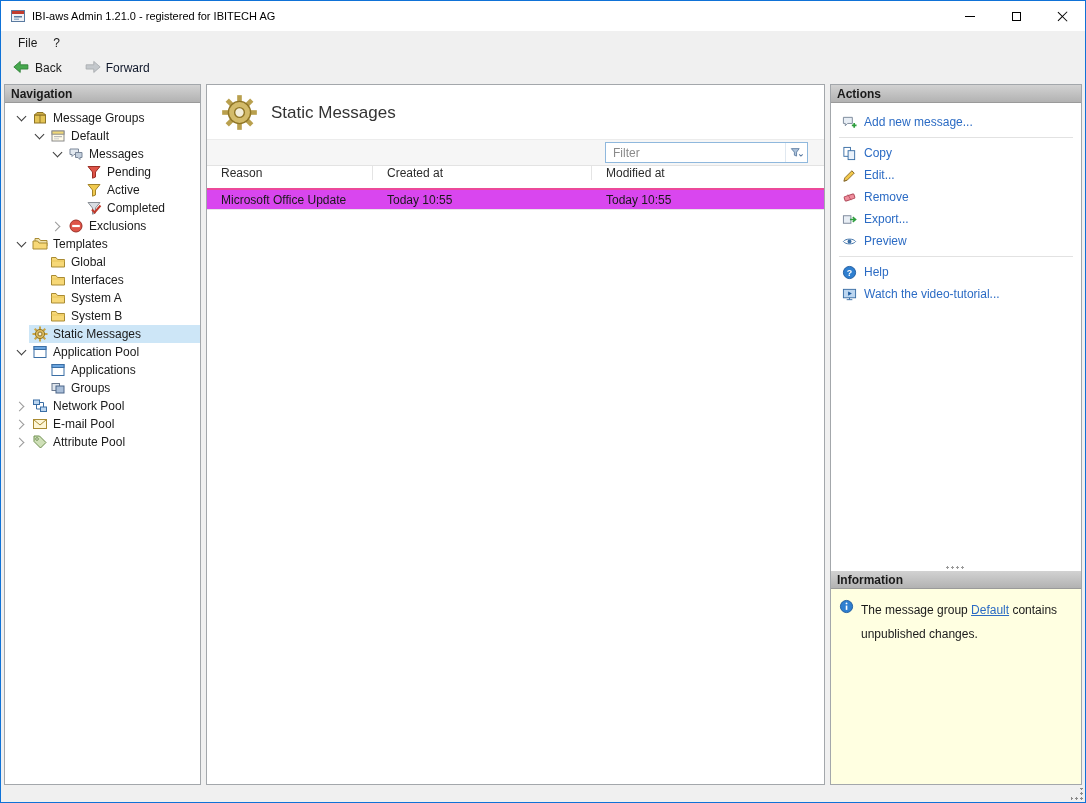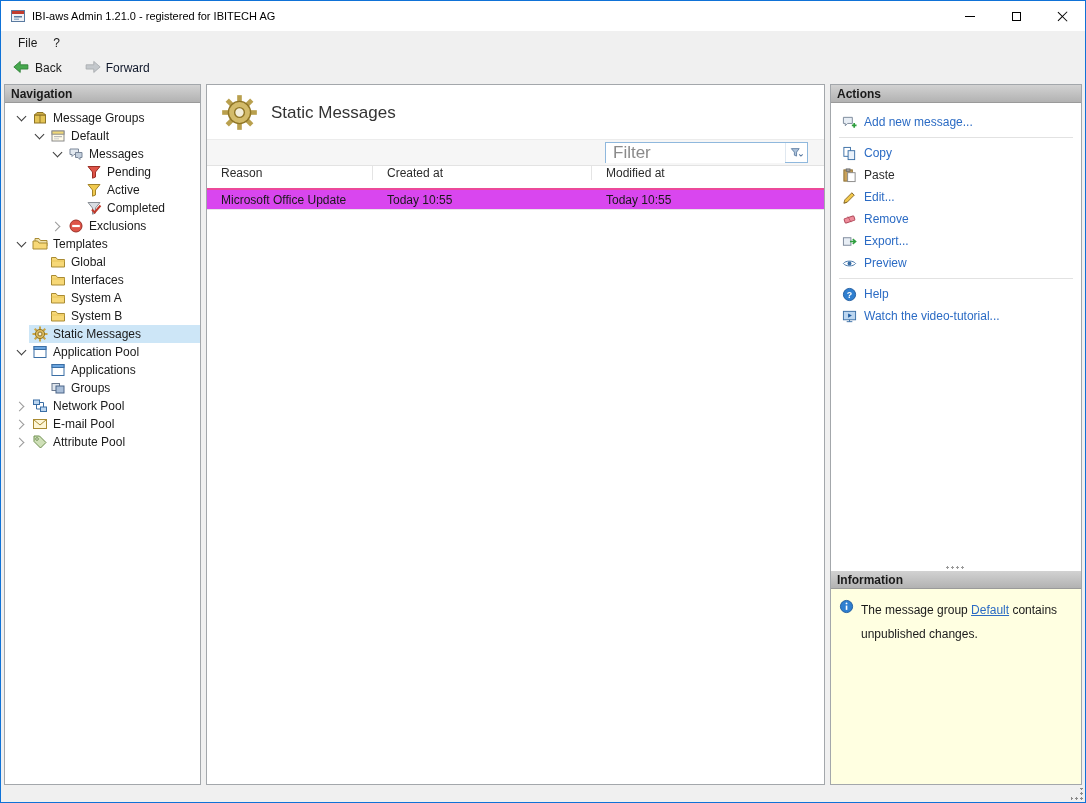--- a/index.html
+++ b/index.html
@@ -58,21 +58,21 @@
   .tree-item.selected .row-body { background:#cde6f7; }
   .ticon { width:16px; height:16px; flex:0 0 16px; } .ticon svg { width:16px; height:16px; display:block; }
   .tlabel { white-space:nowrap; }
   
   .center-panel { flex:1; background:#fff; border:1px solid #a3a7ab; display:flex; flex-direction:column; min-width:0; }
   .content-head { display:flex; align-items:center; gap:13px; padding:9px 14px 8px 14px; }
   .big-icon { width:37px; height:37px; } .big-icon svg { width:37px; height:37px; }
   .page-title { font-size:17px; color:#333; }
   .filter-row { height:27px; flex:0 0 27px; background:#f6f6f6; border-top:1px solid #ececec; border-bottom:1px solid #e3e3e3; display:flex; align-items:center; justify-content:flex-end; padding-right:16px; }
   .filter-box { width:203px; height:21px; background:#fff; border:1px solid #8fb8dd; display:flex; align-items:center; }
-  .filter-box input { border:none; outline:none; flex:1; min-width:0; padding:0 7px; font-size:17px; font-family:"Liberation Sans",sans-serif; color:#333; }
+  .filter-box input { border:none; outline:none; flex:1; min-width:0; padding:0 7px; font-size:12px; font-family:"Liberation Sans",sans-serif; color:#333; }
   .filter-box input::placeholder { color:#8a8a8a; }
   .filter-funnel { width:22px; flex:0 0 22px; height:100%; display:flex; align-items:center; justify-content:center; border-left:1px solid #e0e8f0; }
   .filter-funnel svg { width:14px; height:14px; }
   .table-head { display:flex; height:24px; flex:0 0 24px; align-items:flex-start; border-bottom:2px solid #ec4899; }
   .th { display:flex; align-items:center; padding-left:14px; border-right:1px solid #e4e4e4; color:#2b2b2b; }
   .th:last-child { border-right:none; }
   .c1 { width:166px; flex:0 0 166px; } .c2 { width:219px; flex:0 0 219px; } .c3 { flex:1; }
   .table-row { display:flex; height:20px; flex:0 0 20px; align-items:stretch; background:#d946ef; border-bottom:1px solid #e7e7e7; }
   .td { display:flex; align-items:center; padding-left:14px; color:#1a1a1a; }
   .table-rest { flex:1; background:#fff; }
@@ -474,30 +474,20 @@
         <div class="action-item">
           <span class="aicon">
               <svg viewBox="0 0 16 16">
                 <rect x="2" y="1.5" width="7" height="9.5" fill="#fff" stroke="#3a6ea5"></rect>
                 <rect x="6.5" y="5" width="7" height="9.5" fill="#eaf2fb" stroke="#3a6ea5"></rect>
               </svg>
             </span>
           <span>Copy</span>
         </div>
 
-        <div class="action-item plain">
-          <span class="aicon">
-              <svg viewBox="0 0 16 16">
-                <rect x="2" y="2" width="9" height="12" fill="#c9a15a" stroke="#8a6d2f"></rect>
-                <rect x="4.5" y="1" width="4" height="2.5" fill="#a9a9a9" stroke="#6a6a6a"></rect>
-                <rect x="6" y="5" width="8" height="9.5" fill="#fff" stroke="#8a8a8a"></rect>
-              </svg>
-            </span>
-          <span>Paste</span>
-        </div>
 
         <div class="action-item">
           <span class="aicon">
               <svg viewBox="0 0 16 16">
                 <path d="M2 14l1-3.5L10.5 3 13 5.5 5.5 13z" fill="#f2c84b" stroke="#8a6d2f"></path>
                 <path d="M10.5 3L13 5.5" stroke="#8a6d2f"></path>
                 <path d="M2 14l3.5-1" stroke="#8a6d2f"></path>
               </svg>
             </span>
           <span>Edit...</span>

